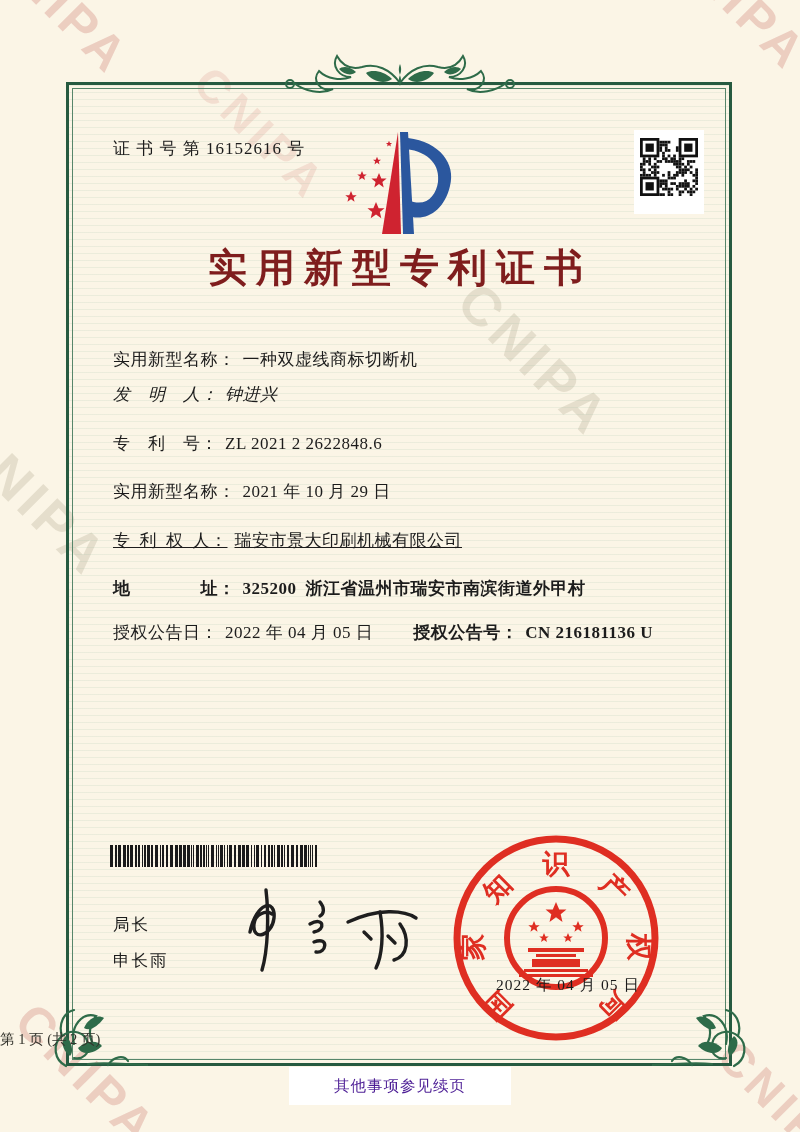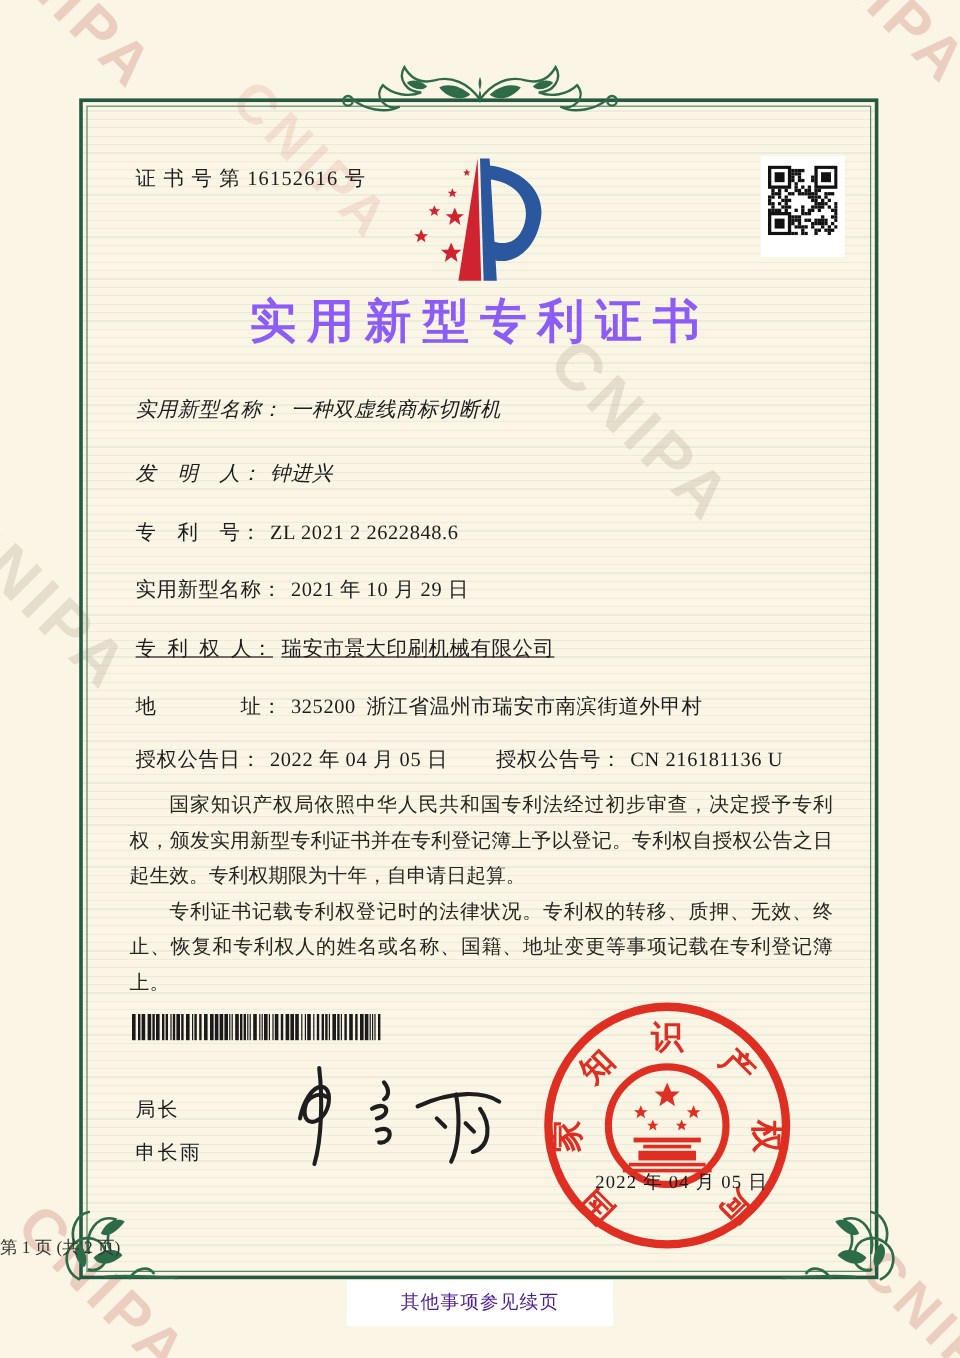--- a/index.html
+++ b/index.html
@@ -32,27 +32,27 @@
     border:1px solid #57866a;pointer-events:none;
   }
   .orn{position:absolute;}
   
   .cert-no{position:absolute;left:113px;top:137px;font-size:17px;letter-spacing:1px;}
   .logo{position:absolute;left:334px;top:130px;}
   .qr-box{position:absolute;left:634px;top:130px;width:70px;height:84px;background:#ffffff;}
   .qr-box svg{position:absolute;left:6px;top:8px;}
   .title{
     position:absolute;left:0;top:241px;width:800px;text-align:center;
-    font-size:39px;font-weight:bold;letter-spacing:9px;color:#8b5cf6;
+    font-size:39px;font-weight:bold;letter-spacing:9px;color:#7f1d1d;
   }
   
   .frow{position:absolute;left:113px;font-size:17px;white-space:nowrap;}
   .flabel{letter-spacing:0.5px;}
   .fval{margin-left:7px;letter-spacing:0.5px;}
-  .fpair2{margin-left:40px;}
+  .fpair2{margin-left:40px;font-weight:bold;}
   
   .body-text{
     position:absolute;left:108px;top:656px;width:586px;
     font-size:16.5px;line-height:29.5px;color:#26261f;text-align:justify;
   }
   .body-text p{margin:0;text-indent:2em;}
   
   .barcode{position:absolute;left:110px;top:845px;}
   .signoff{position:absolute;left:113px;top:914px;font-size:16.5px;letter-spacing:2px;}
   .signoff .name{margin-top:14px;}
@@ -298,46 +298,42 @@
         <rect x="22.095238095238095" y="55.23809523809524" width="2.761904761904762" height="2.761904761904762" fill="#111"></rect>
         <rect x="27.61904761904762" y="55.23809523809524" width="2.761904761904762" height="2.761904761904762" fill="#111"></rect>
         <rect x="30.38095238095238" y="55.23809523809524" width="2.761904761904762" height="2.761904761904762" fill="#111"></rect>
         <rect x="38.666666666666664" y="55.23809523809524" width="2.761904761904762" height="2.761904761904762" fill="#111"></rect>
         <rect x="49.714285714285715" y="55.23809523809524" width="2.761904761904762" height="2.761904761904762" fill="#111"></rect>
       </svg>
   </div>
 
   <div class="title">实用新型专利证书</div>
 
-  <div class="frow" style="top:330px;font-style:italic;">
+  <div class="frow" style="top:348px;">
     <span class="flabel">实用新型名称：</span><span class="fval">一种双虚线商标切断机</span>
   </div>
   <div class="frow" style="top:383px;font-style:italic;">
     <span class="flabel">发　明　人：</span><span class="fval">钟进兴</span>
   </div>
   <div class="frow" style="top:432px;">
     <span class="flabel">专　利　号：</span><span class="fval">ZL 2021 2 2622848.6</span>
   </div>
   <div class="frow" style="top:480px;">
     <span class="flabel">实用新型名称：</span><span class="fval">2021 年 10 月 29 日</span>
   </div>
   <div class="frow" style="top:529px;text-decoration:underline;">
     <span class="flabel">专 利 权 人：</span><span class="fval">瑞安市景大印刷机械有限公司</span>
   </div>
-  <div class="frow" style="top:577px;">
+  <div class="frow" style="top:577px;font-weight:bold;">
     <span class="flabel">地　　　　址：</span><span class="fval">325200 浙江省温州市瑞安市南滨街道外甲村</span>
   </div>
   <div class="frow" style="top:621px;">
     <span class="flabel">授权公告日：</span><span class="fval">2022 年 04 月 05 日</span><span class="fpair2"><span class="flabel">授权公告号：</span><span class="fval">CN 216181136 U</span></span>
   </div>
 
-  <div class="body-text">
-    <p>国家知识产权局依照中华人民共和国专利法经过初步审查，决定授予专利权，颁发实用新型专利证书并在专利登记簿上予以登记。专利权自授权公告之日起生效。专利权期限为十年，自申请日起算。</p>
-    <p>专利证书记载专利权登记时的法律状况。专利权的转移、质押、无效、终止、恢复和专利权人的姓名或名称、国籍、地址变更等事项记载在专利登记簿上。</p>
-  </div>
 
   <svg class="barcode" id="barcode" width="210" height="22" viewBox="0 0 210 22">
       <rect x="0" y="0" width="3" height="22" fill="#1a1a1a"></rect>
       <rect x="5" y="0" width="2" height="22" fill="#1a1a1a"></rect>
       <rect x="8" y="0" width="3" height="22" fill="#1a1a1a"></rect>
       <rect x="13" y="0" width="3" height="22" fill="#1a1a1a"></rect>
       <rect x="17" y="0" width="2" height="22" fill="#1a1a1a"></rect>
       <rect x="20" y="0" width="3" height="22" fill="#1a1a1a"></rect>
       <rect x="25" y="0" width="2" height="22" fill="#1a1a1a"></rect>
       <rect x="28" y="0" width="2" height="22" fill="#1a1a1a"></rect>

